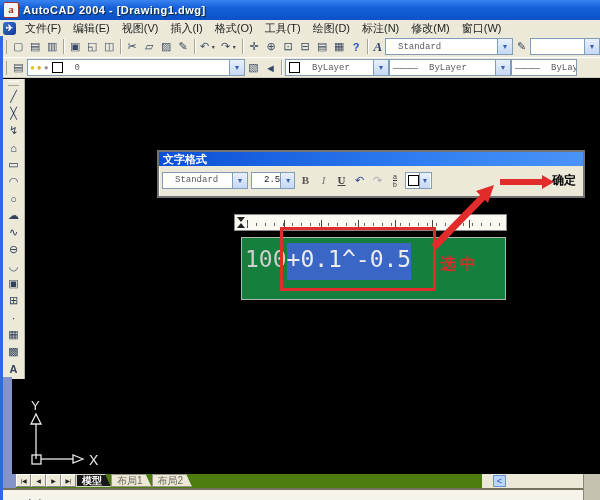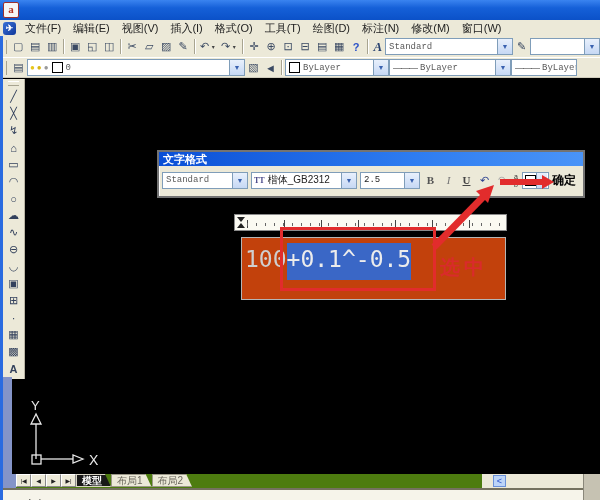--- a/index.html
+++ b/index.html
@@ -25,21 +25,21 @@
   .tb1{top:36px;height:22px;}
   .tb2{top:58px;height:20px;border-bottom:1px solid #d0ccbc;}
   .grip{width:3px;height:14px;margin:0 3px 0 2px;border-left:1px solid #fff;border-right:1px solid #a8a490;}
   .tbtn{width:17px;height:17px;display:flex;align-items:center;justify-content:center;
     font-size:11px;color:#3b4a63;flex:0 0 auto;}
   .tbtn.small{width:14px;}
   .caret{width:7px;font-size:6px;color:#444;flex:0 0 auto;}
   .tsep{width:1px;height:15px;background:#a8a490;border-right:1px solid #fff;margin:0 2px;flex:0 0 auto;}
   .combo{height:17px;background:#fff;border:1px solid #7f9db9;display:flex;align-items:center;
     font-size:10px;color:#5a5a5a;box-sizing:border-box;flex:0 0 auto;overflow:hidden;}
-  .combo .val{flex:1;padding-left:3px;white-space:nowrap;font-family:"Liberation Mono",monospace;font-size:9px;}
+  .combo .val{flex:1;padding-left:12px;white-space:nowrap;font-family:"Liberation Mono",monospace;font-size:9px;}
   .vbtn{width:14px;height:100%;background:linear-gradient(to bottom,#e8f0fc,#c6d8f4);
     border-left:1px solid #7f9db9;color:#3a62b0;font-size:7px;display:flex;align-items:center;justify-content:center;flex:0 0 auto;}
   .swatch{width:9px;height:9px;border:1px solid #000;background:#fff;margin-left:3px;flex:0 0 auto;}
   .lineglyph{color:#555;font-size:9px;letter-spacing:-1px;margin-left:3px;white-space:nowrap;}
   .mini{font-size:8px;margin-left:2px;flex:0 0 auto;}
   .styleA{color:#26406e;font:bold italic 13px "Liberation Serif",serif;width:16px;text-align:center;}
   
   .canvas{position:absolute;left:3px;top:78px;width:597px;height:396px;background:#000;}
   .winedge{position:absolute;left:0;top:36px;width:3px;height:464px;background:#2a6be0;}
   .bluestrip{position:absolute;left:3px;top:377px;width:9px;height:111px;background:#8494c8;}
@@ -68,28 +68,28 @@
   
   .ruler{position:absolute;left:234px;top:214px;width:273px;height:17px;background:#fbfaf2;
     border:1px solid #8a8a8a;box-sizing:border-box;z-index:5;}
   .ticks1{position:absolute;left:12px;right:4px;top:8px;height:3px;
     background:repeating-linear-gradient(to right,#666 0 1px,transparent 1px 9px);}
   .ticks2{position:absolute;left:12px;right:4px;top:5px;height:8px;
     background:repeating-linear-gradient(to right,#444 0 1px,transparent 1px 37px);}
   .tabmark{position:absolute;left:2px;top:2px;width:0;height:0;}
   .tabmark .t1{position:absolute;left:0;top:0;border-left:4px solid transparent;border-right:4px solid transparent;border-top:5px solid #222;}
   .tabmark .t2{position:absolute;left:0;top:6px;border-left:4px solid transparent;border-right:4px solid transparent;border-bottom:5px solid #222;}
-  .txtframe{position:absolute;left:241px;top:237px;width:263px;height:61px;border:1px solid #b5b5b5;background:#c2410c;z-index:5;}
+  .txtframe{position:absolute;left:241px;top:237px;width:263px;height:61px;border:1px solid #b5b5b5;background:#15803d;z-index:5;}
   .bigtext{position:absolute;left:3px;top:8px;font-family:"DejaVu Sans Mono","Liberation Mono",monospace;
     font-size:23px;color:#cfcfcf;white-space:pre;}
   .sel{background:#3a67c6;color:#ececec;padding:3px 0 8px;}
   
   .redrect{position:absolute;left:280px;top:227px;width:150px;height:58px;border:3px solid #e22c2c;z-index:60;}
   .arrows{position:absolute;left:0;top:0;width:600px;height:500px;z-index:61;pointer-events:none;}
-  .callout{position:absolute;left:440px;top:254px;font-size:20px;font-weight:bold;color:#d92b2b;
+  .callout{position:absolute;left:440px;top:254px;font-size:16px;font-weight:bold;color:#d92b2b;
     letter-spacing:4px;z-index:60;font-family:"Liberation Serif",serif;}
   
   .tabrow{position:absolute;left:3px;top:474px;width:597px;height:14px;background:#4d7c0f;display:flex;}
   .navpad{width:13px;height:14px;background:#8494c8;}
   .navbtn{width:15px;height:13px;background:#ece9d8;border:1px solid #fff;border-right-color:#888;border-bottom-color:#888;
     box-sizing:border-box;font-size:6px;color:#222;display:flex;align-items:center;justify-content:center;flex:0 0 auto;}
   .tab{height:13px;font-size:10px;padding:0 8px 0 5px;display:flex;align-items:center;flex:0 0 auto;
     clip-path:polygon(0 0,calc(100% - 6px) 0,100% 100%,0 100%);}
   .tab.active{background:#181818;color:#fff;font-weight:bold;border:1px solid #d8d4c4;box-sizing:border-box;}
   .tab.idle{background:#ece9d8;color:#6a675c;border:1px solid #9a9788;box-sizing:border-box;}
@@ -101,20 +101,21 @@
     border-top:2px solid #74715f;overflow:hidden;}
   .cmdtext{position:absolute;left:22px;top:7px;font-size:10px;color:#333;}
 </style>
 </head>
 <body>
 
 <div class="app">
 
   <div class="titlebar">
     <div class="appicon">a</div>
+    <div class="titletext">AutoCAD 2004 - [Drawing1.dwg]</div>
   </div>
 
   <div class="menubar">
     <div class="menuicon">✈</div>
     <div class="menuitem">文件(F)</div>
     <div class="menuitem">编辑(E)</div>
     <div class="menuitem">视图(V)</div>
     <div class="menuitem">插入(I)</div>
     <div class="menuitem">格式(O)</div>
     <div class="menuitem">工具(T)</div>
@@ -247,26 +248,21 @@
     <div class="bigtext"><span>100</span><span class="sel">+0.1^-0.5</span></div>
   </div>
 
   <div class="fmt">
     <div class="fmt-title">文字格式</div>
     <div class="fmt-row">
       <div class="combo" style="width:86px">
         <span class="val">Standard</span>
         <span class="vbtn">▼</span>
       </div>
-      <div class="combo" style="width:106px">
-        <span class="ttico">TT</span>
-        <span class="val" style="font-family:'Liberation Sans',sans-serif;font-size:10px;color:#222">楷体_GB2312</span>
-        <span class="vbtn">▼</span>
-      </div>
-      <div class="combo" style="width:60px">
+      <div class="combo" style="width:44px">
         <span class="val" style="color:#222">2.5</span>
         <span class="vbtn">▼</span>
       </div>
       <div class="fbtn bold">B</div>
       <div class="fbtn ital">I</div>
       <div class="fbtn undl">U</div>
       <div class="fbtn" style="color:#2a3f8f">↶</div>
       <div class="fbtn gray">↷</div>
       <div class="stack">
         <i>a</i>

